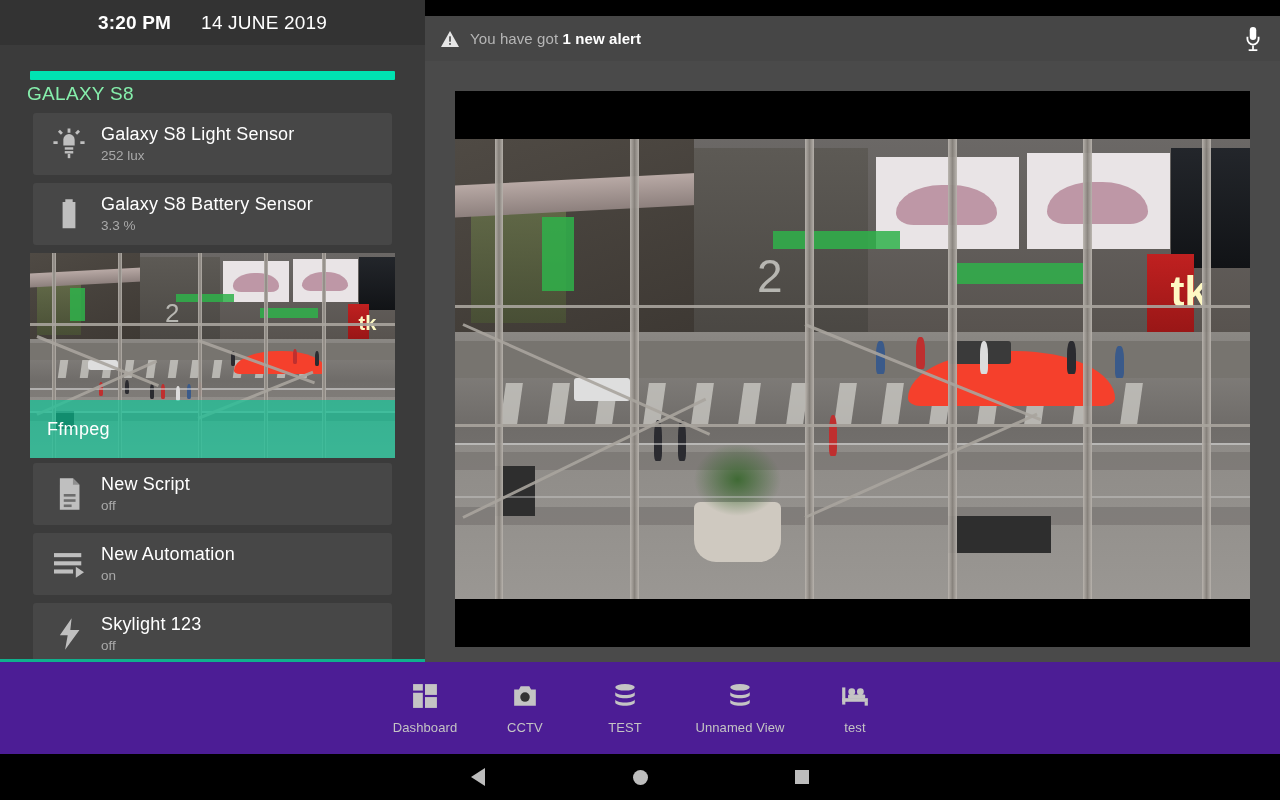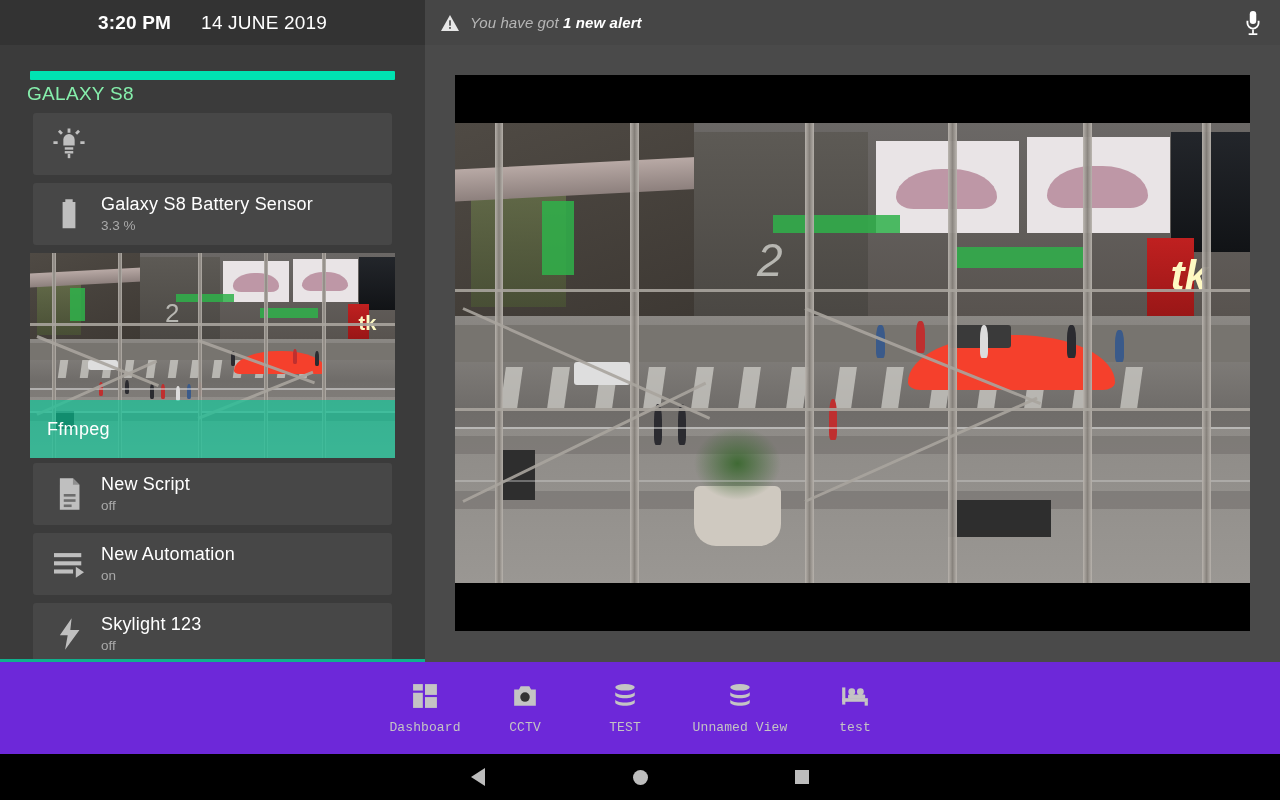--- a/index.html
+++ b/index.html
@@ -78,24 +78,23 @@
     color: #ffffff; font-size: 18px; padding-left: 17px; letter-spacing: .3px;
   }
 
   .teal-rule {
     position: absolute; left: 0; bottom: 0;
     width: 425px; height: 3px; background: #10b08d;
   }
 
   
   .main {
-    position: absolute; left: 425px; top: 0;
+    position: absolute; left: 425px; top: 16px;
     width: 855px; height: 662px;
     background: #4a4a4a;
-    font-style: italic;
   }
   .alertbar {
     height: 45px; width: 100%;
     background: #464646;
     display: flex; align-items: center;
     padding: 0 14px 0 14px;
   }
   .alert-warn { width: 22px; height: 22px; display:flex; align-items:center; justify-content:center; }
   .alert-text { margin-left: 9px; font-size: 15px; color: #b6b6b6; letter-spacing: .1px; }
   .alert-text b { color: #ffffff; font-weight: bold; }
@@ -167,22 +166,22 @@
   .ped.r { background:#bf2f2f; }
   .ped.w { background:#dcdcdc; }
   .ped.b { background:#3a5a8a; }
   .bin { position:absolute; background:#2e2e2e; }
   .vehicle { position:absolute; background:#dedede; border-radius:3px; }
 
   
   .tabbar {
     position: absolute; left: 0; top: 662px;
     width: 1280px; height: 92px;
-    background: #6d28d9;
-    display: flex; align-items: stretch; justify-content: center; font-family: Liberation Mono, monospace;
+    background: #4c1d95;
+    display: flex; align-items: stretch; justify-content: center;
   }
   .tab {
     width: 100px; height: 92px;
     display: flex; flex-direction: column; align-items: center; justify-content: center;
     gap: 9px;
   }
   .tab.active { background: #11b08d; }
   .tab .ticon { height: 30px; display: flex; align-items: center; justify-content: center; }
   .tab .tlabel { font-size: 13px; color: #c4c4c4; letter-spacing: .1px; white-space: nowrap; }
   .tab.active .tlabel { color: #ffffff; }
@@ -221,20 +220,24 @@
 
       <div class="card">
         <div class="card-icon">
           <svg width="34" height="34" viewBox="0 0 24 24" fill="#bfbfbf">
             <path d="M11 1h2v3h-2zM4.2 3.4l1.4-1.4 2.1 2.1-1.4 1.4zM16.3 4.1l2.1-2.1 1.4 1.4-2.1 2.1zM1 10h3v2H1zM20 10h3v2h-3z"></path>
             <path d="M12 5a4 4 0 0 0-4 4v4h8V9a4 4 0 0 0-4-4z"></path>
             <rect x="9" y="14.3" width="6" height="1.7"></rect>
             <rect x="9" y="17" width="6" height="1.7"></rect>
             <rect x="11.1" y="19" width="1.8" height="3"></rect>
           </svg>
+        </div>
+        <div class="card-text">
+          <span class="card-title">Galaxy S8 Light Sensor</span>
+          <span class="card-sub">252 lux</span>
         </div>
       </div>
 
       <div class="card">
         <div class="card-icon">
           <svg width="30" height="32" viewBox="0 0 24 26" fill="#bfbfbf">
             <path d="M9 1h6v2.2h2.2v21.3H6.8V3.2H9z"></path>
           </svg>
         </div>
         <div class="card-text">

